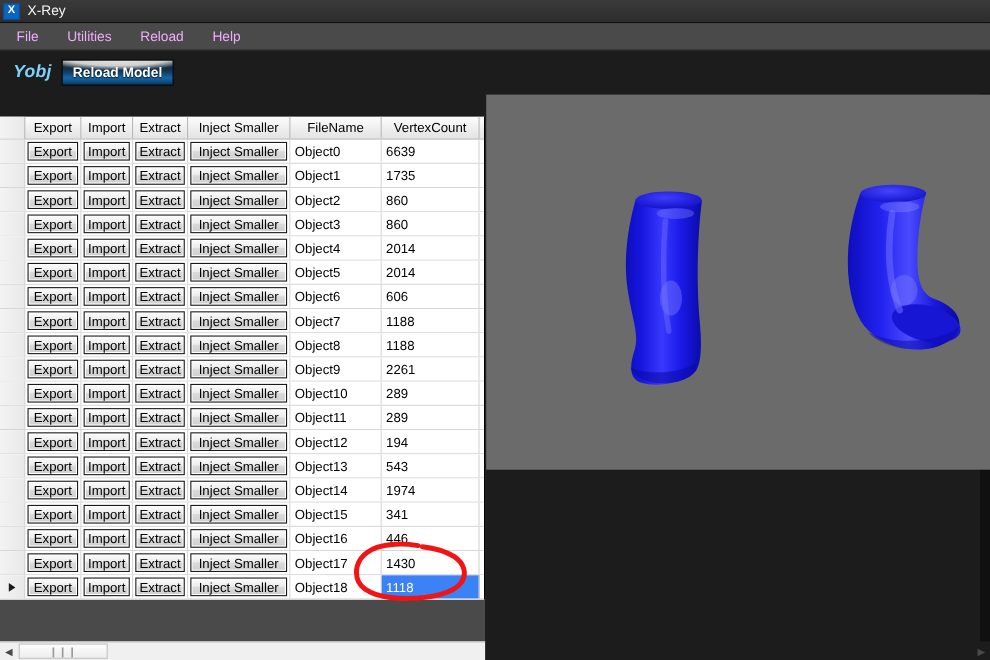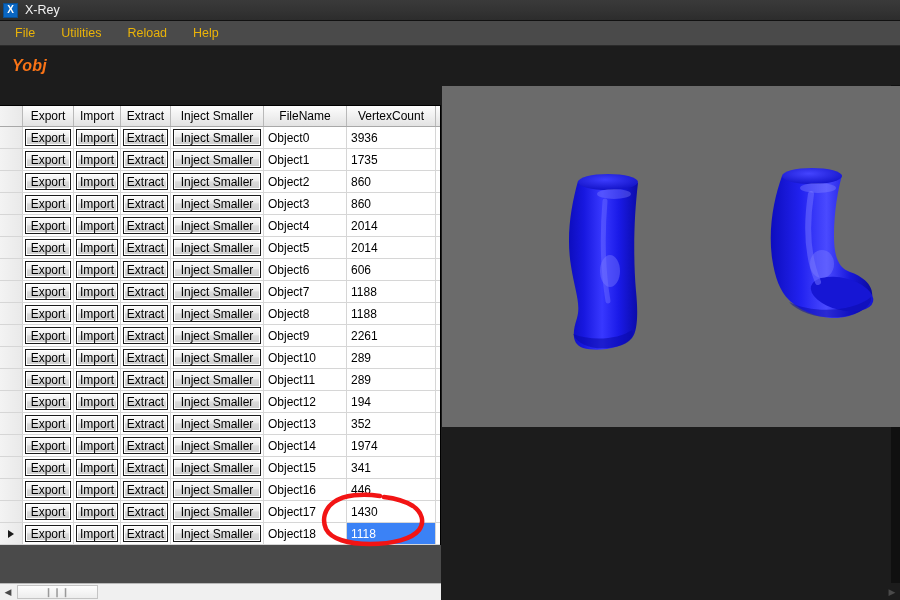--- a/index.html
+++ b/index.html
@@ -36,31 +36,31 @@
   }
   .ghost { color: #cfcfcf; font-size: 11px; white-space: nowrap; }
 
   
   #menubar {
     position: absolute; left: 0; top: 21px; width: 900px; height: 25px;
     background: #4a4a4a; display: flex; align-items: center;
     border-bottom: 1px solid #2a2a2a;
   }
   .menu-item {
-    color: #eab308; font-size: 12.5px; padding: 3px 11px; margin-left: 4px;
+    color: #f0abfc; font-size: 12.5px; padding: 3px 11px; margin-left: 4px;
     cursor: default; white-space: nowrap;
   }
 
   
   #toolstrip {
     position: absolute; left: 0; top: 46px; width: 900px; height: 39px;
     background: #1c1c1c; display: flex; align-items: center;
   }
   #tab-label {
-    color: #f97316; font-size: 16px; font-weight: bold; font-style: italic;
+    color: #7dd3fc; font-size: 16px; font-weight: bold; font-style: italic;
     margin-left: 12px; letter-spacing: .2px; white-space: nowrap;
   }
   #reload-btn {
     margin-left: 9px; width: 102px; height: 24px;
     border: 1px solid #0a0a0a;
     background:
       radial-gradient(ellipse 120% 95% at 50% -18%, #f4f4f4 0%, #cfcfcf 42%, rgba(180,180,180,0) 62%),
       linear-gradient(to bottom, #1e2a33 0%, #11324d 40%, #1565a8 72%, #0d4f86 88%, #08304f 100%);
     color: #ffffff; font-size: 12.5px; font-weight: bold;
     display: flex; align-items: center; justify-content: center;
@@ -190,20 +190,21 @@
 
   <div id="menubar">
     <div class="menu-item">File</div>
     <div class="menu-item">Utilities</div>
     <div class="menu-item">Reload</div>
     <div class="menu-item">Help</div>
   </div>
 
   <div id="toolstrip">
     <div id="tab-label">Yobj</div>
+    <div id="reload-btn">Reload Model</div>
   </div>
 
   <div id="grid-panel">
     <div id="grid">
         <div class="grid-row" id="header-row">
           <div class="cell c-sel"></div>
           <div class="cell c-exp">Export</div>
           <div class="cell c-imp">Import</div>
           <div class="cell c-ext">Extract</div>
           <div class="cell c-inj">Inject Smaller</div>
@@ -219,21 +220,21 @@
           <div class="cell c-imp">
             <div class="grid-btn">Import</div>
           </div>
           <div class="cell c-ext">
             <div class="grid-btn">Extract</div>
           </div>
           <div class="cell c-inj">
             <div class="grid-btn">Inject Smaller</div>
           </div>
           <div class="cell c-file">Object0</div>
-          <div class="cell c-vtx">3936</div>
+          <div class="cell c-vtx">6639</div>
           <div class="cell c-extra">0</div>
         </div>
         <div class="grid-row">
           <div class="cell c-sel"></div>
           <div class="cell c-exp">
             <div class="grid-btn">Export</div>
           </div>
           <div class="cell c-imp">
             <div class="grid-btn">Import</div>
           </div>
@@ -453,21 +454,21 @@
           <div class="cell c-imp">
             <div class="grid-btn">Import</div>
           </div>
           <div class="cell c-ext">
             <div class="grid-btn">Extract</div>
           </div>
           <div class="cell c-inj">
             <div class="grid-btn">Inject Smaller</div>
           </div>
           <div class="cell c-file">Object13</div>
-          <div class="cell c-vtx">352</div>
+          <div class="cell c-vtx">543</div>
           <div class="cell c-extra">0</div>
         </div>
         <div class="grid-row">
           <div class="cell c-sel"></div>
           <div class="cell c-exp">
             <div class="grid-btn">Export</div>
           </div>
           <div class="cell c-imp">
             <div class="grid-btn">Import</div>
           </div>

